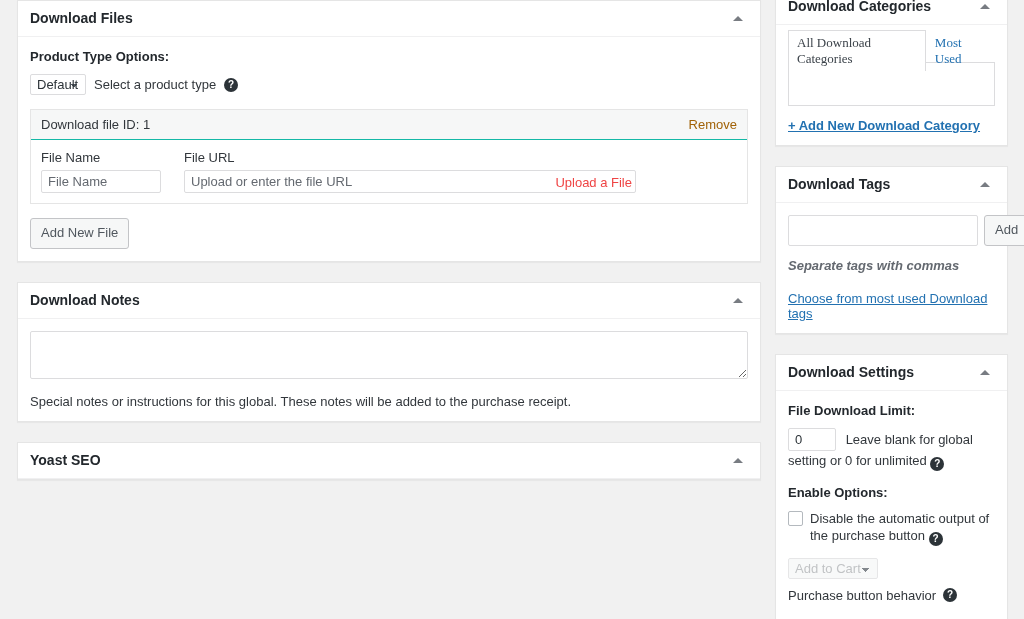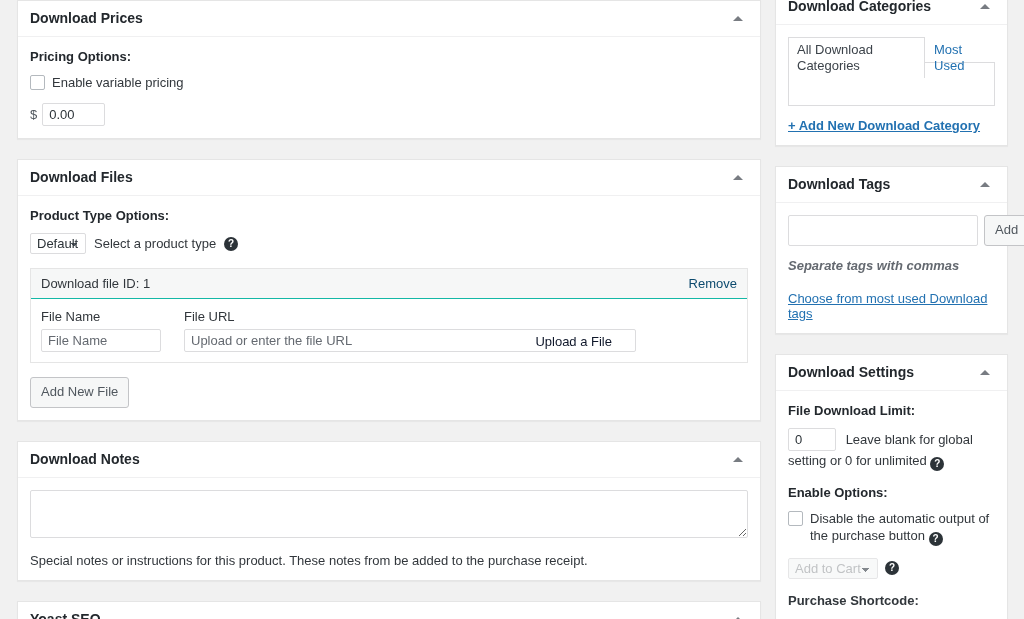--- a/index.html
+++ b/index.html
@@ -120,50 +120,50 @@
 
   
   .file-wrap { border: 1px solid #e5e5e5; margin-top: 14px; }
   .file-head {
     display: flex; align-items: center; justify-content: space-between;
     background: #f6f7f7;
     border-bottom: 1px solid #14b8a6;
     padding: 7px 10px;
   }
   .file-head-title { color: #32373c; }
-  .remove-link { color: #0c4a6e; text-decoration: none; cursor: pointer; }
+  .remove-link { color: #a16207; text-decoration: none; cursor: pointer; }
   .file-body { padding: 10px; display: flex; gap: 23px; }
   .field-label { display: block; margin-bottom: 5px; color: #32373c; }
   .fname-input { width: 120px; }
   .furl-wrap { position: relative; width: 452px; }
   .furl-input { width: 100%; padding-right: 92px; }
   .upload-link {
-    position: absolute; right: 24px; top: 5px;
-    color: #0f172a; text-decoration: none; cursor: pointer;
+    position: absolute; right: 4px; top: 5px;
+    color: #ef4444; text-decoration: none; cursor: pointer;
   }
   .btn {
     display: inline-block;
     font-family: "Liberation Sans", sans-serif;
     font-size: 13px;
     color: #50575e;
     background: #f6f7f7;
     border: 1px solid #c3c4c7;
     border-radius: 3px;
     padding: 4px 10px;
     cursor: pointer;
     line-height: 1.6;
   }
   .addfile-wrap { margin-top: 14px; }
 
   
   .notes-area { width: 100%; height: 48px; resize: vertical; padding: 5px 7px; }
   .notes-help { margin-top: 12px; color: #32373c; }
 
   
-  .side-tabs { display: flex; align-items: flex-start; height: 25px; }
+  .side-tabs { display: flex; align-items: center; height: 25px; font-family: Liberation Serif, serif; }
   .side-tab {
     padding: 4px 8px 3px 8px;
     font-size: 13px;
     cursor: pointer;
     border: 1px solid transparent;
     border-bottom: none;
     color: #2271b1;
     line-height: 16px;
   }
   .side-tab.active {
@@ -208,37 +208,20 @@
   .behavior-select { width: 90px; }
   .sc-label { font-weight: bold; }
 </style>
 </head>
 <body>
 
 <div class="page">
 
   <div class="col-main">
 
-    <div class="postbox">
-      <div class="postbox-header">
-        <span class="postbox-title">Download Prices</span>
-        <span class="toggle-arrow"></span>
-      </div>
-      <div class="postbox-body">
-        <label class="blocklabel">Pricing Options:</label>
-        <div class="cbrow">
-          <input type="checkbox" style="">
-          <label>Enable variable pricing</label>
-        </div>
-        <div class="price-row">
-          <span class="price-sym">$</span>
-          <input type="text" class="price-input" value="0.00" style="">
-        </div>
-      </div>
-    </div>
 
     <div class="postbox">
       <div class="postbox-header">
         <span class="postbox-title">Download Files</span>
         <span class="toggle-arrow"></span>
       </div>
       <div class="postbox-body">
         <label class="blocklabel">Product Type Options:</label>
         <div class="type-row">
           <select class="wpselect">
@@ -274,21 +257,21 @@
       </div>
     </div>
 
     <div class="postbox">
       <div class="postbox-header">
         <span class="postbox-title">Download Notes</span>
         <span class="toggle-arrow"></span>
       </div>
       <div class="postbox-body">
         <textarea class="notes-area" style=""></textarea>
-        <div class="notes-help">Special notes or instructions for this product. These notes from be added to the purchase receipt.</div>
+        <div class="notes-help">Special notes or instructions for this global. These notes will be added to the purchase receipt.</div>
       </div>
     </div>
 
     <div class="postbox">
       <div class="postbox-header">
         <span class="postbox-title">Yoast SEO</span>
         <span class="toggle-arrow"></span>
       </div>
 
     </div>
@@ -348,20 +331,21 @@
           <label>
             <span>Disable the automatic output of the purchase button</span>
             <span class="help-icon">?</span>
           </label>
         </div>
 
         <div class="behavior-row">
           <select class="wpselect behavior-select is-disabled" disabled="">
             <option>Add to Cart</option>
           </select>
+          <span class="inline-txt">Purchase button behavior</span>
           <span class="help-icon">?</span>
         </div>
 
         <div class="mt14">
           <span class="sc-label">Purchase Shortcode:</span>
           
           
         </div>
 
       </div>

